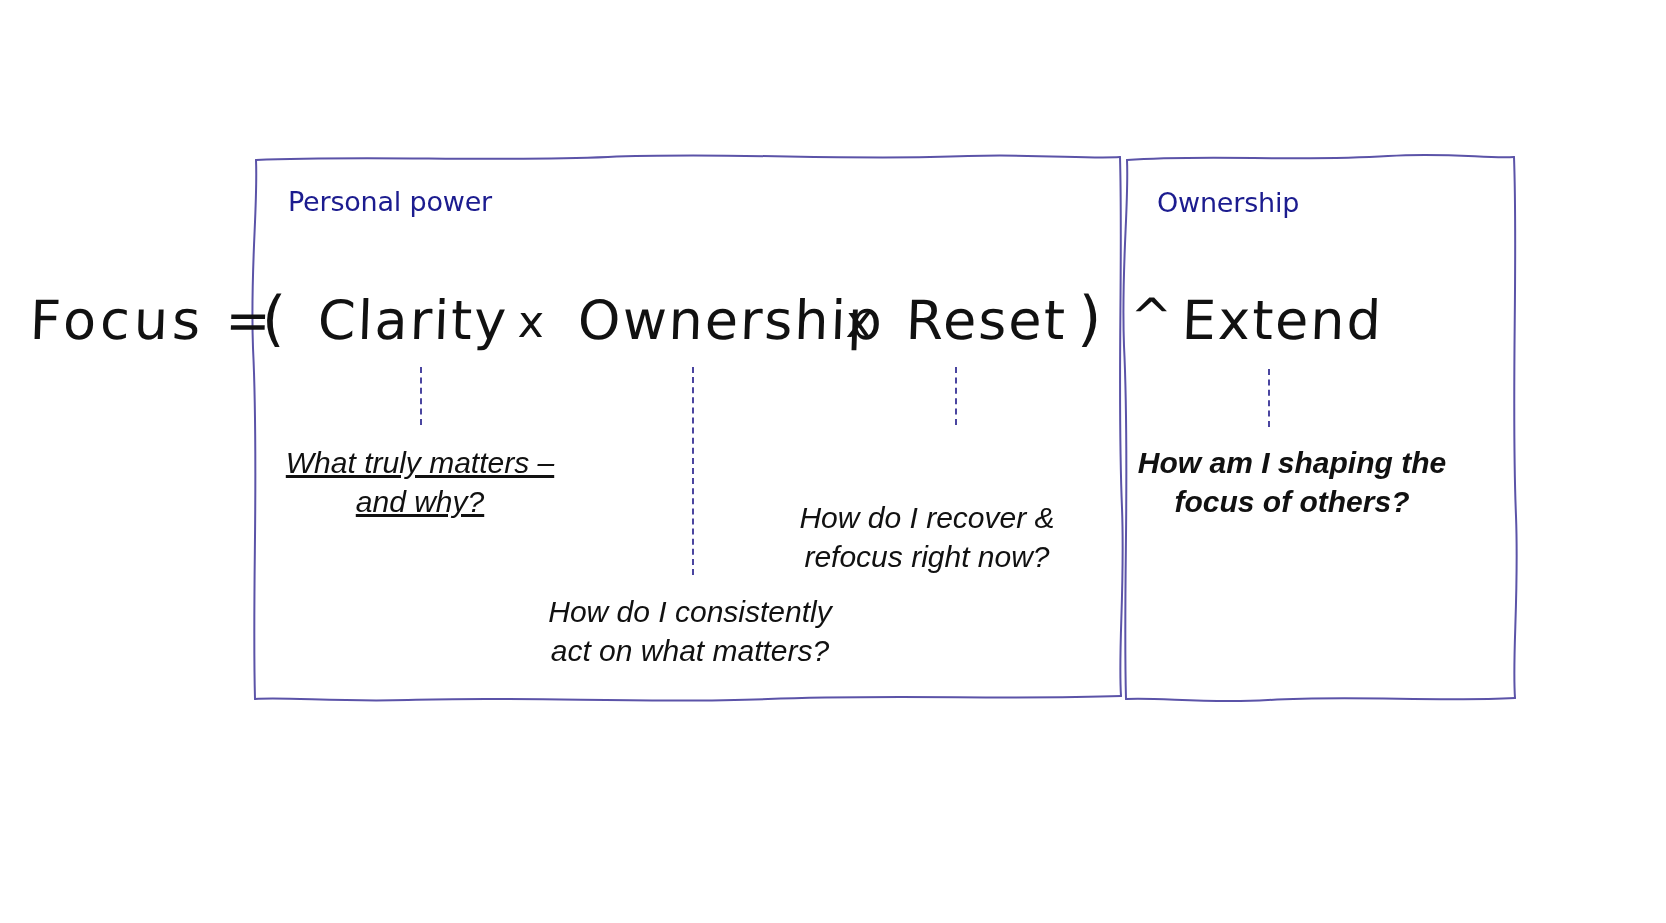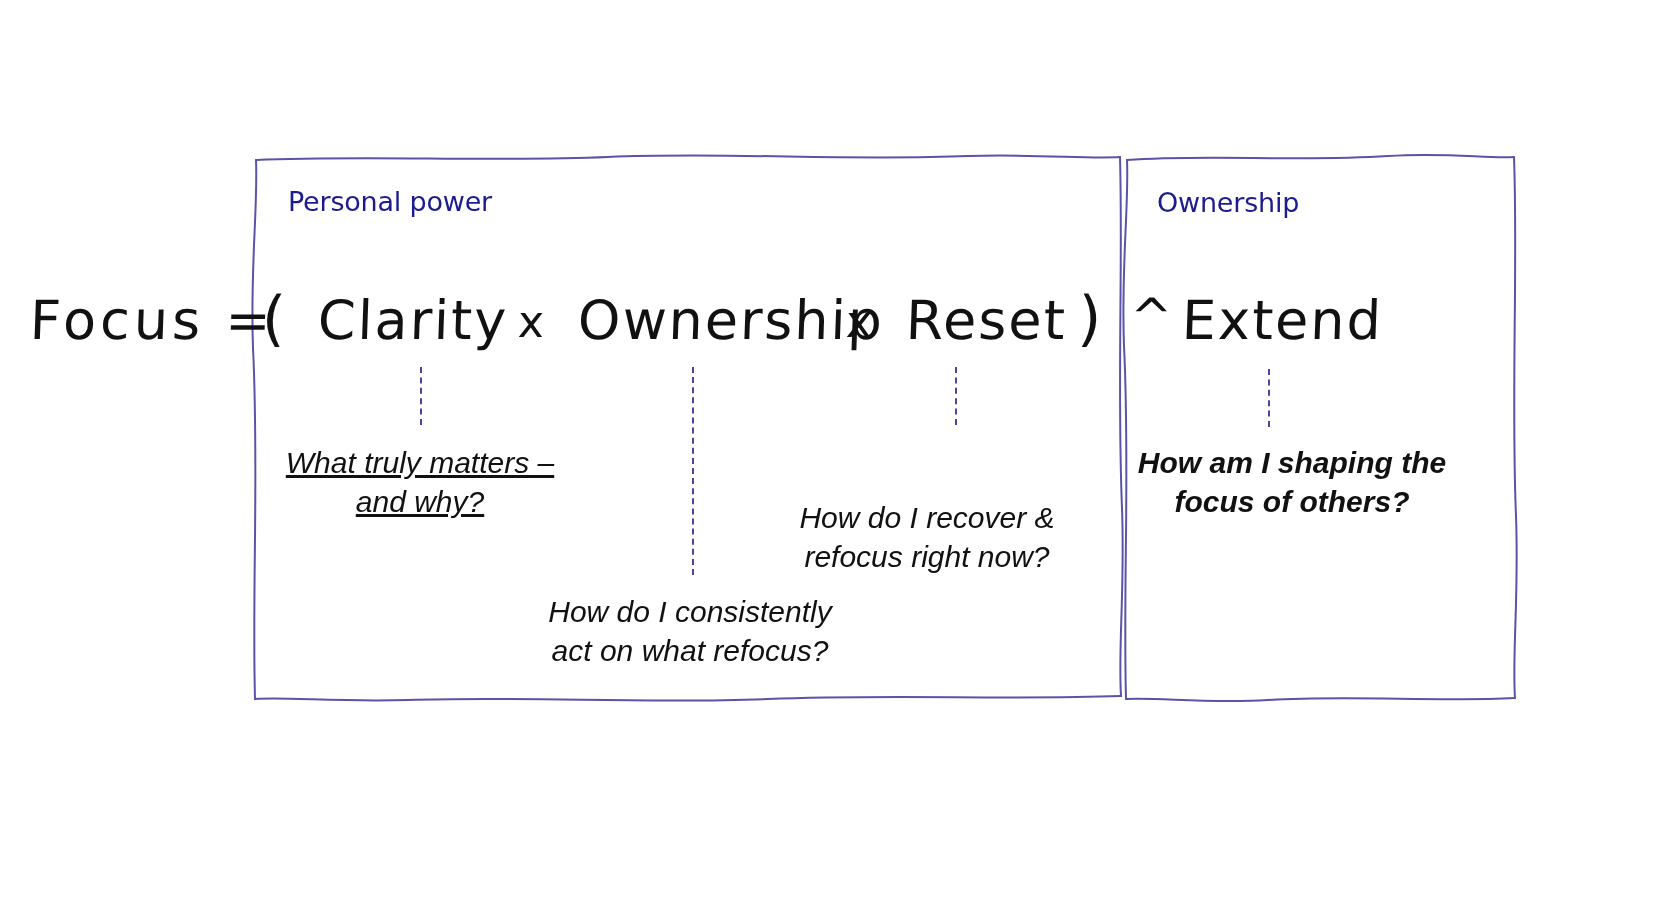--- a/index.html
+++ b/index.html
@@ -158,18 +158,18 @@
   <div class="connector" id="connector-reset"></div>
   <div class="connector" id="connector-extend"></div>
 
   <div class="annotation" id="annotation-clarity">What truly matters –
 and why?</div>
 
   <div class="annotation" id="annotation-reset">How do I recover &amp;
 refocus right now?</div>
 
   <div class="annotation" id="annotation-ownership">How do I consistently
-act on what refocus?</div>
+act on what matters?</div>
 
   <div class="annotation" id="annotation-extend">How am I shaping the
 focus of others?</div>
 
 </div>
 
 </body></html>

